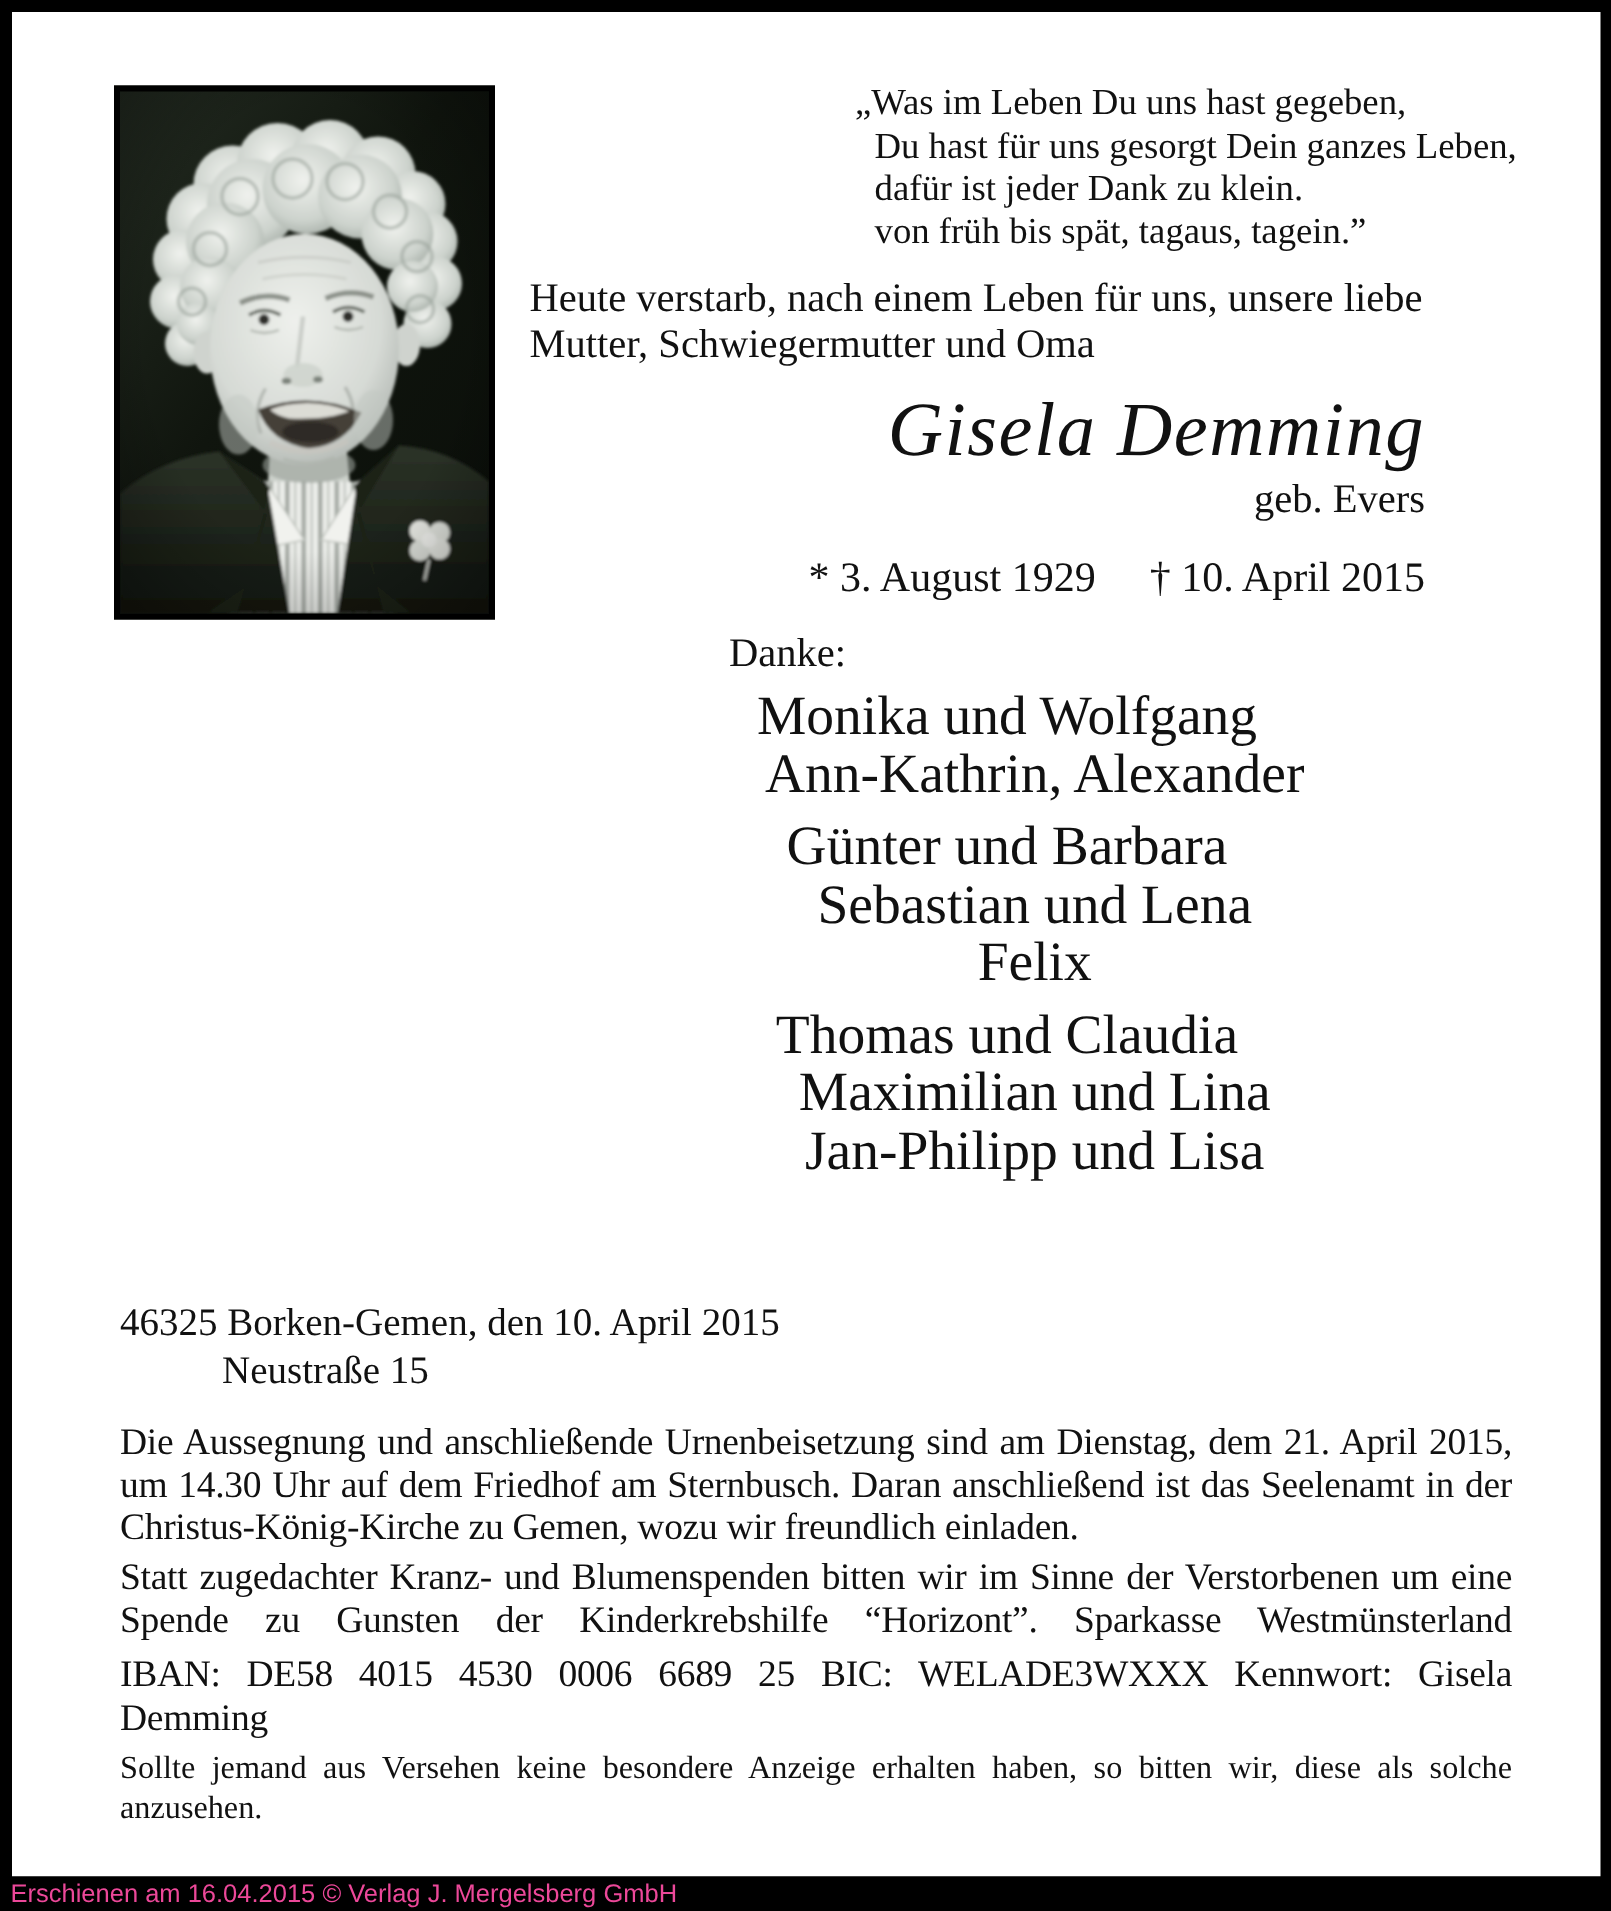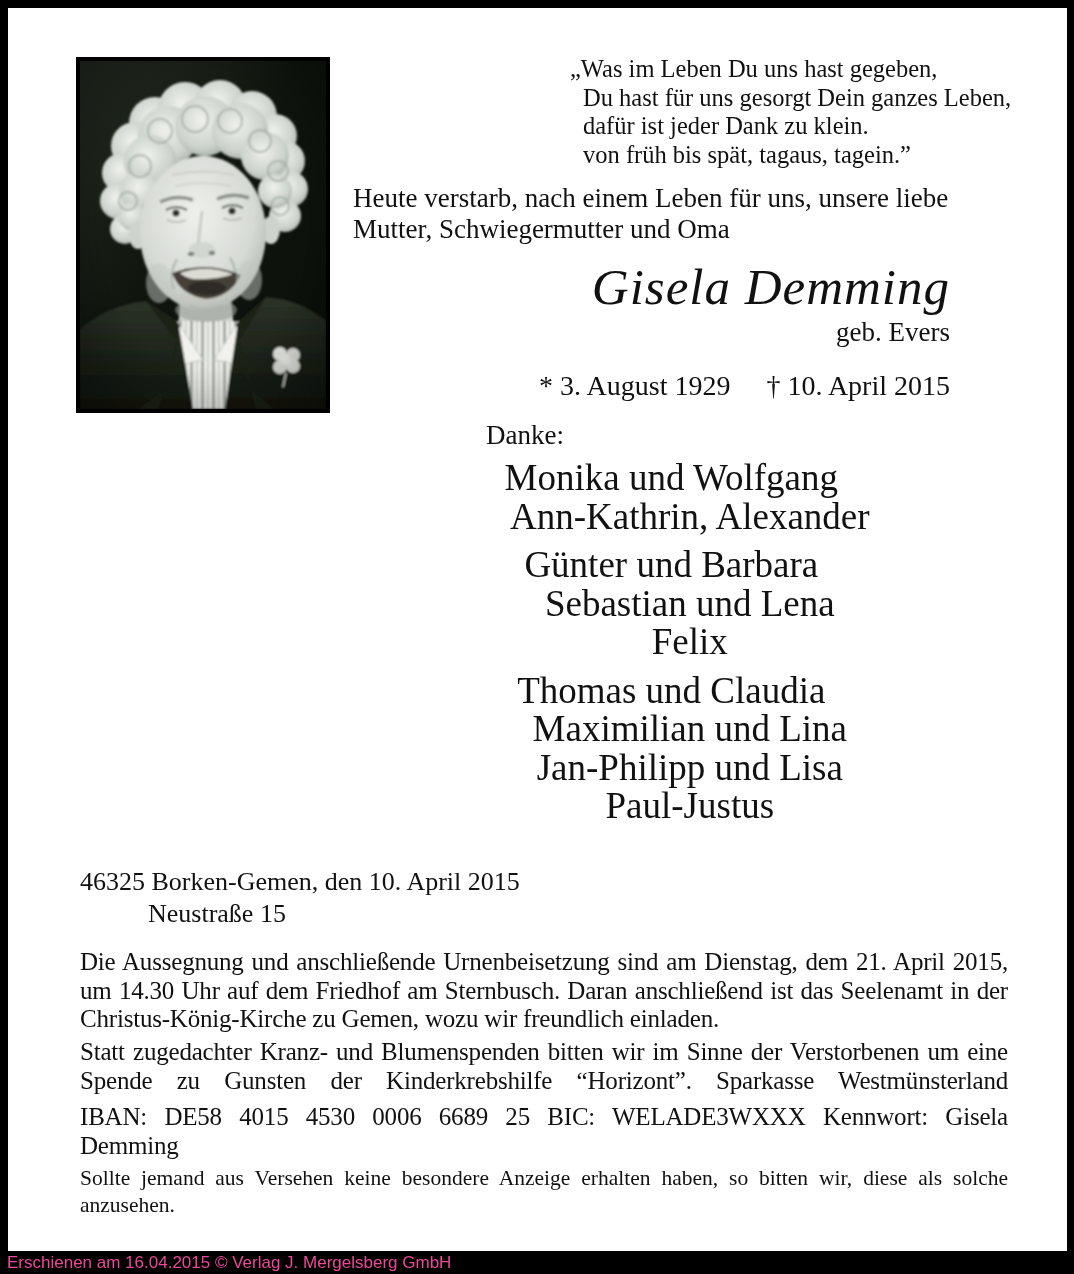--- a/index.html
+++ b/index.html
@@ -231,21 +231,20 @@
       </div>
       <div class="group">
         <div>Günter und Barbara</div>
         <div class="member">Sebastian und Lena</div>
         <div class="member">Felix</div>
       </div>
       <div class="group">
         <div>Thomas und Claudia</div>
         <div class="member">Maximilian und Lina</div>
         <div class="member">Jan-Philipp und Lisa</div>
-        <div class="member">Paul-Justus</div>
       </div>
     </div>
 
     <div class="address">
       <div>46325 Borken-Gemen, den 10. April 2015</div>
       <div class="addr2">Neustraße 15</div>
     </div>
 
     <p class="para funeral">Die Aussegnung und anschließende Urnenbeisetzung sind am Dienstag, dem 21. April 2015, um 14.30 Uhr auf dem Friedhof am Sternbusch. Daran anschließend ist das Seelenamt in der Christus-König-Kirche zu Gemen, wozu wir freundlich einladen.</p>
     <p class="para donation">Statt zugedachter Kranz- und Blumenspenden bitten wir im Sinne der Verstorbenen um eine Spende zu Gunsten der Kinderkrebshilfe  “Horizont”. Sparkasse Westmünsterland</p>

